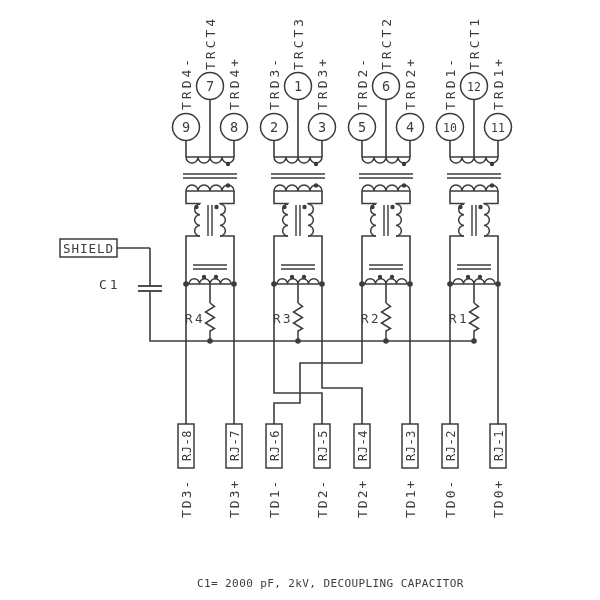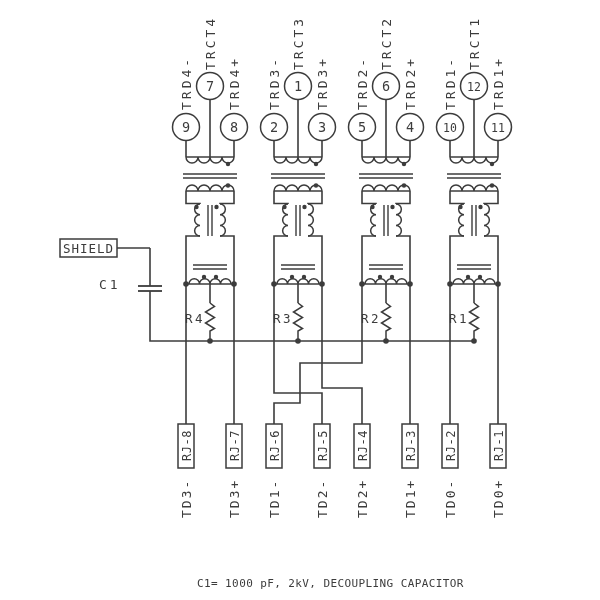--- a/index.html
+++ b/index.html
@@ -247,16 +247,16 @@
         <text transform="translate(454.5 461) rotate(-90)" font-size="12" letter-spacing="0.5" fill="#3c3c3c">RJ-2</text>
         <text transform="translate(454.5 518) rotate(-90)" font-size="13" letter-spacing="2" fill="#3c3c3c">TD0-</text>
       </g>
       <g>
         <rect x="490" y="424" width="16" height="44" stroke="#3c3c3c" stroke-width="1.5" fill="none"></rect>
         <text transform="translate(502.5 461) rotate(-90)" font-size="12" letter-spacing="0.5" fill="#3c3c3c">RJ-1</text>
         <text transform="translate(502.5 518) rotate(-90)" font-size="13" letter-spacing="2" fill="#3c3c3c">TD0+</text>
       </g>
     </svg>
   <div class="notes">
-    <div>C1= 1000 pF, 2kV, DECOUPLING CAPACITOR</div>
+    <div>C1= 2000 pF, 2kV, DECOUPLING CAPACITOR</div>
     
   </div>
 </div>
 
 </body></html>

